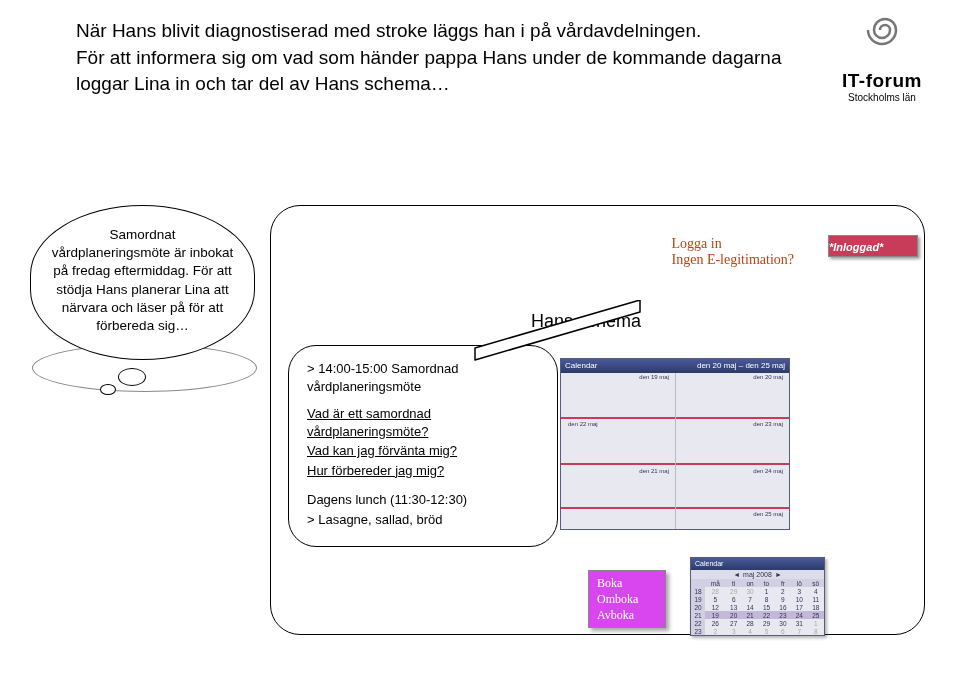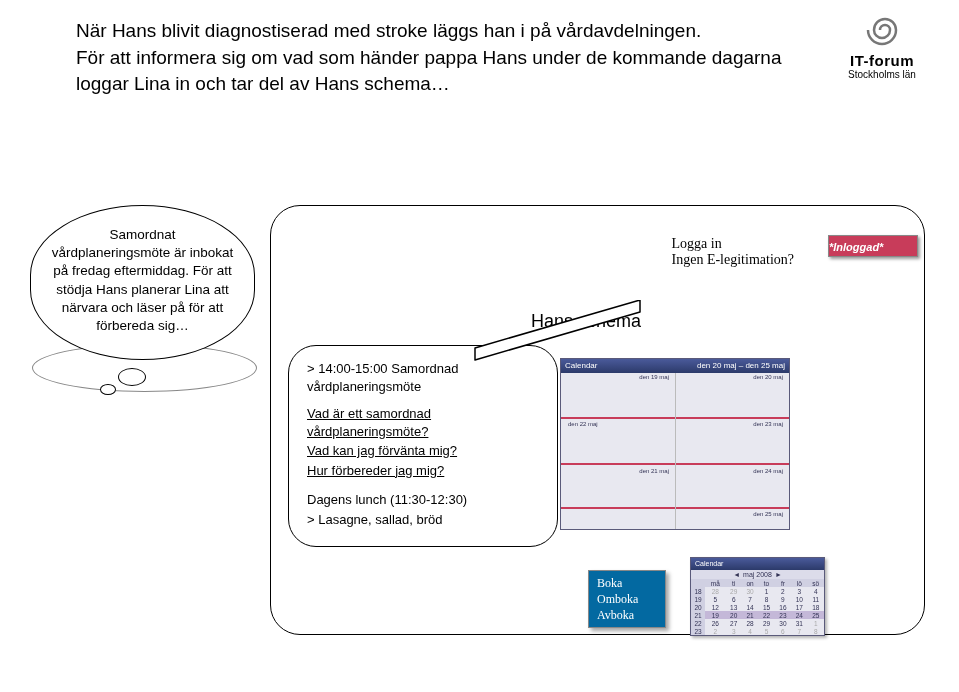--- a/index.html
+++ b/index.html
@@ -23,21 +23,21 @@
     margin-left: 36px;
   }
   .logo {
     position: absolute;
     top: 10px;
     right: 22px;
     width: 110px;
     text-align: center;
   }
   .logo-spiral svg { display: block; margin: 0 auto; }
-  .logo-title { font-weight: bold; font-size: 15px; letter-spacing: .5px; margin-top: 2px; }
+  .logo-title { font-weight: bold; font-size: 19px; letter-spacing: .5px; margin-top: 20px; }
   .logo-sub { font-size: 10px; }
 
   
   .panel {
     position: absolute;
     left: 270px;
     top: 205px;
     width: 655px;
     height: 430px;
     border: 1.5px solid #000;
@@ -50,21 +50,21 @@
     top: 105px;
     font-size: 18px;
   }
   .login-area {
     position: absolute;
     right: 28px;
     top: 30px;
     font-size: 13px;
   }
   .login-area .link {
-    color: #000000;
+    color: #c2410c;
     font-family: "Comic Sans MS", cursive;
     font-size: 14px;
   }
   .login-area .link span { text-decoration: none; display:block; }
   .badge {
     position: absolute;
     right: 22px;
     top: 28px;
     width: 90px;
     height: 22px;
@@ -177,21 +177,21 @@
     padding: 1px 3px;
   }
 
   
   .book-box {
     position: absolute;
     left: 588px;
     top: 570px;
     width: 78px;
     height: 58px;
-    background: #0369a1;
+    background: #d946ef;
     border: 1px solid #888;
     box-shadow: 3px 3px 4px rgba(0,0,0,.35);
     color: #fff;
     font-family: "Comic Sans MS", cursive;
     font-size: 12px;
     line-height: 1.35;
     padding: 4px 8px;
   }
 
   

